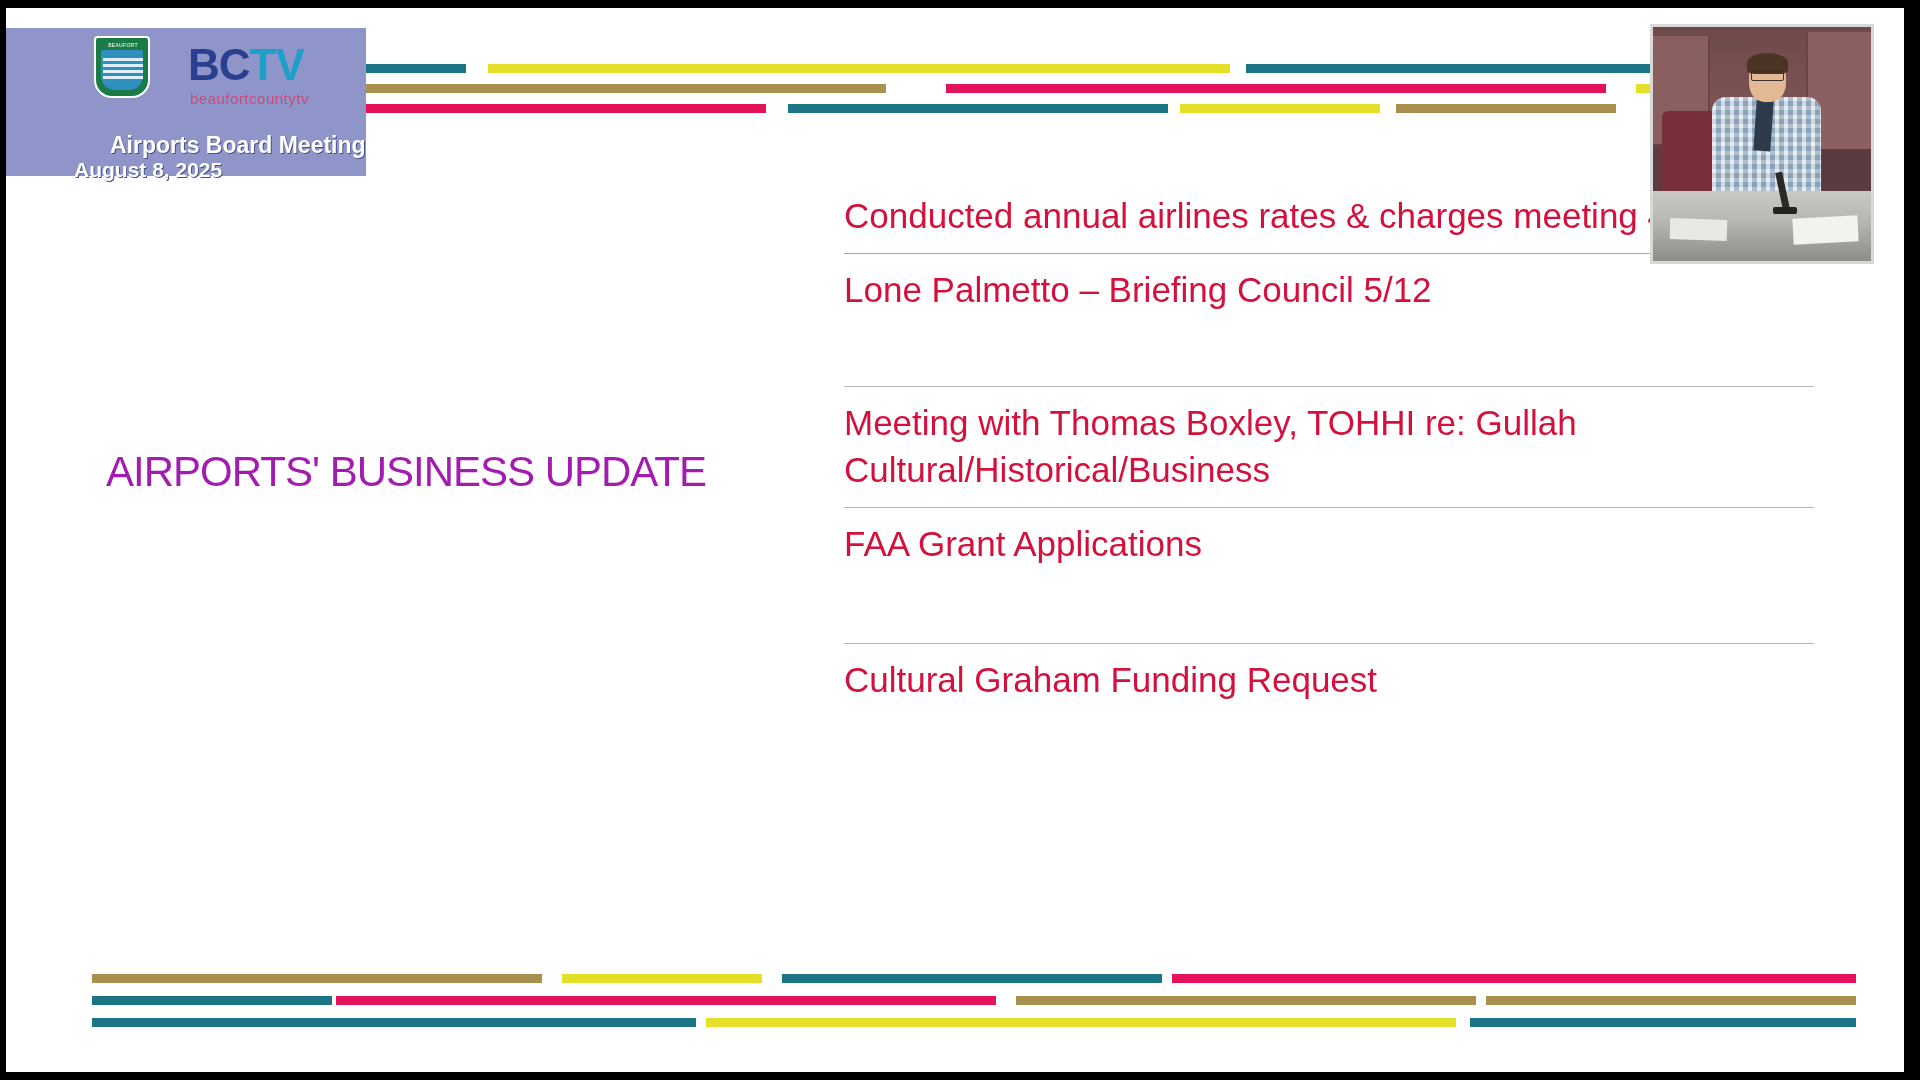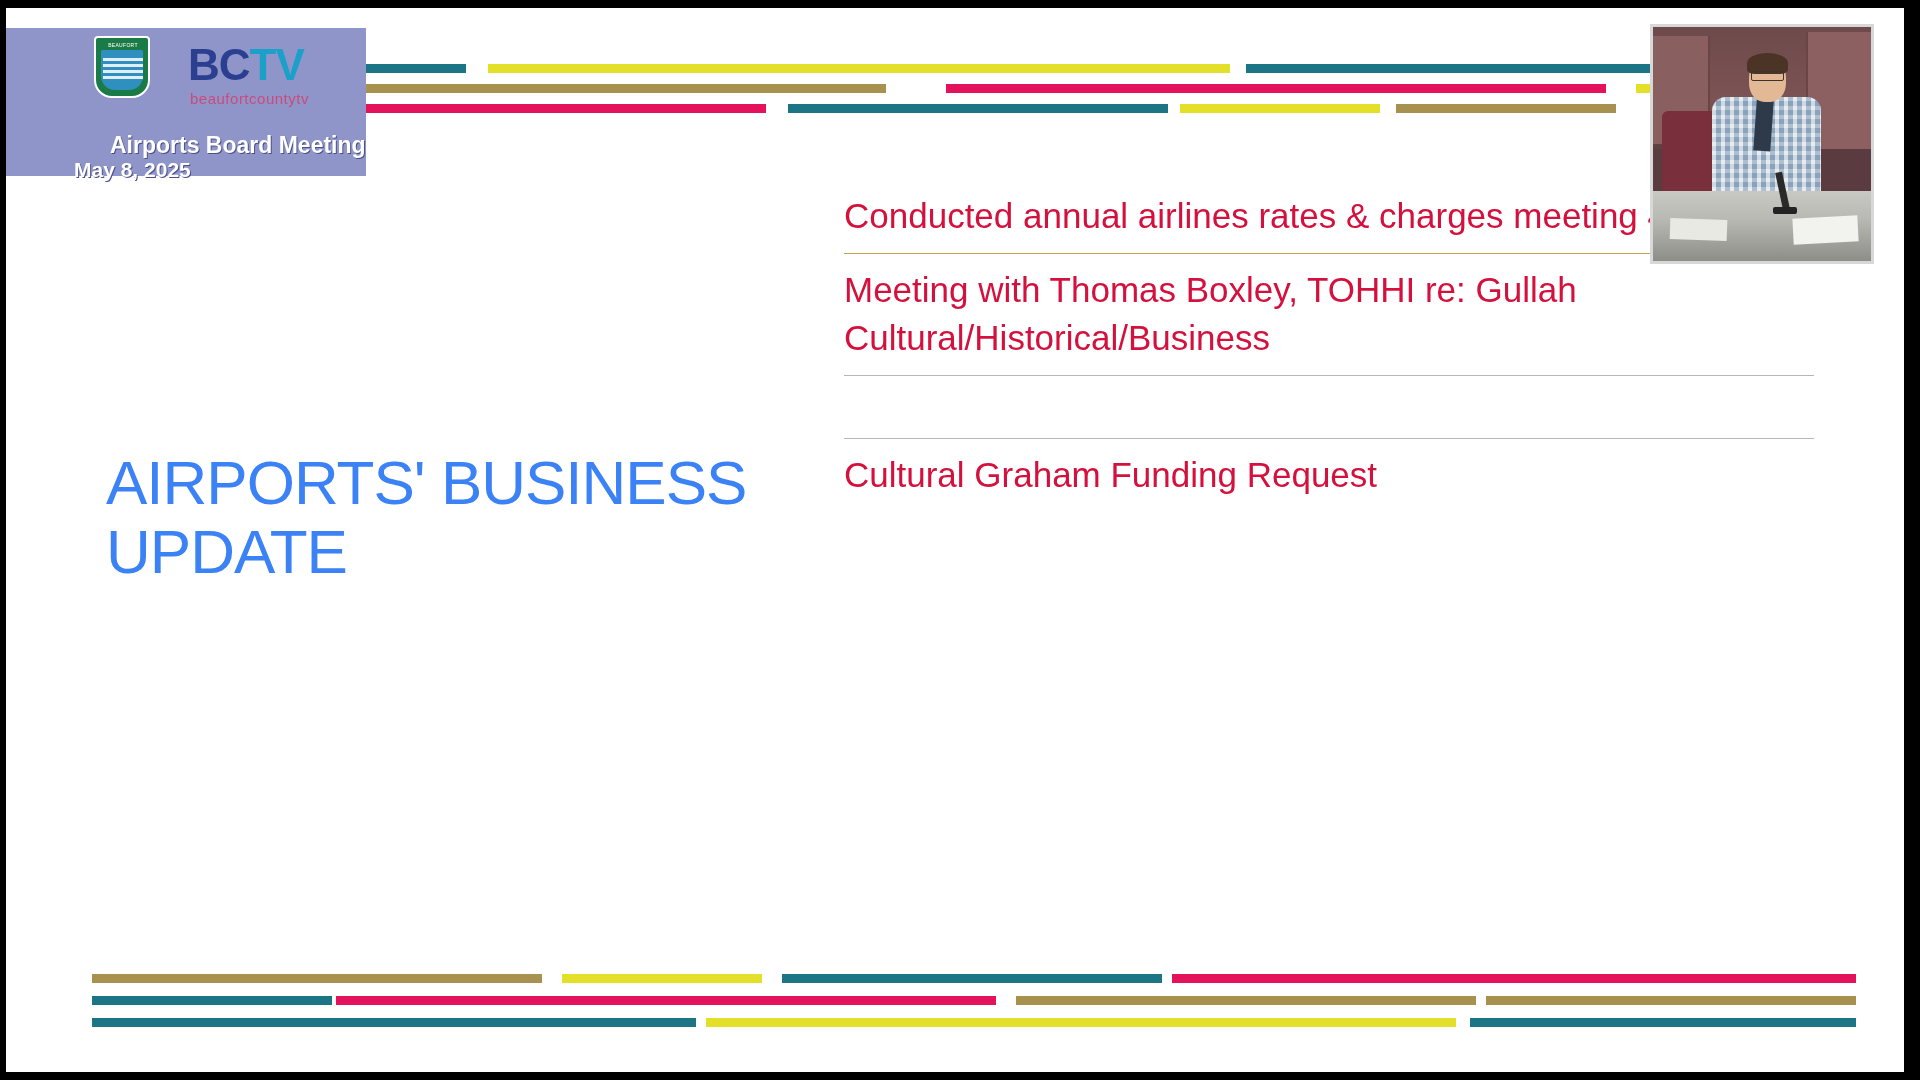--- a/index.html
+++ b/index.html
@@ -113,23 +113,23 @@
     text-shadow: 1px 1px 0 #4a4f87;
     white-space: nowrap;
   }
 
   
   #slide-title {
     position: absolute;
     left: 100px;
     top: 440px;
     width: 700px;
-    font-size: 62px;
+    font-size: 42px;
     line-height: 1.12;
-    color: #3b82f6;
+    color: #a21caf;
     font-family: "Liberation Sans", sans-serif;
     font-weight: 400;
     letter-spacing: -1px;
   }
 
   
   #bullet-list {
     position: absolute;
     left: 824px;
     top: 172px;
@@ -267,39 +267,45 @@
 
     <div id="logo-block">
       <div id="crest">
         <div class="crest-top">BEAUFORT CO.</div>
         <div class="crest-inner"></div>
         <div class="crest-bars"></div>
       </div>
       <div id="bctv-word"><span>BC</span><span class="tv">TV</span></div>
       <div id="bctv-sub">beaufortcountytv</div>
       <div id="meeting-title">Airports Board Meeting</div>
-      <div id="meeting-date">May 8, 2025</div>
+      <div id="meeting-date">August 8, 2025</div>
     </div>
 
     <div id="slide-title">AIRPORTS' BUSINESS UPDATE</div>
 
     <div id="bullet-list">
 
       <div class="bullet-row">
         <div class="bullet-text">Conducted annual airlines rates &amp; charges meeting 4/30</div>
         <div class="bullet-rule accent"></div>
       </div>
 
+      <div class="bullet-row">
+        <div class="bullet-text">Lone Palmetto – Briefing Council 5/12</div>
+        <div style="height:58px;"></div>
+        <div class="bullet-rule"></div>
+      </div>
 
       <div class="bullet-row">
         <div class="bullet-text">Meeting with Thomas Boxley, TOHHI re: Gullah Cultural/Historical/Business</div>
         <div class="bullet-rule"></div>
       </div>
 
       <div class="bullet-row">
+        <div class="bullet-text">FAA Grant Applications</div>
         <div style="height:62px;"></div>
         <div class="bullet-rule"></div>
       </div>
 
       <div class="bullet-row">
         <div class="bullet-text">Cultural Graham Funding Request</div>
       </div>
 
     </div>
 

